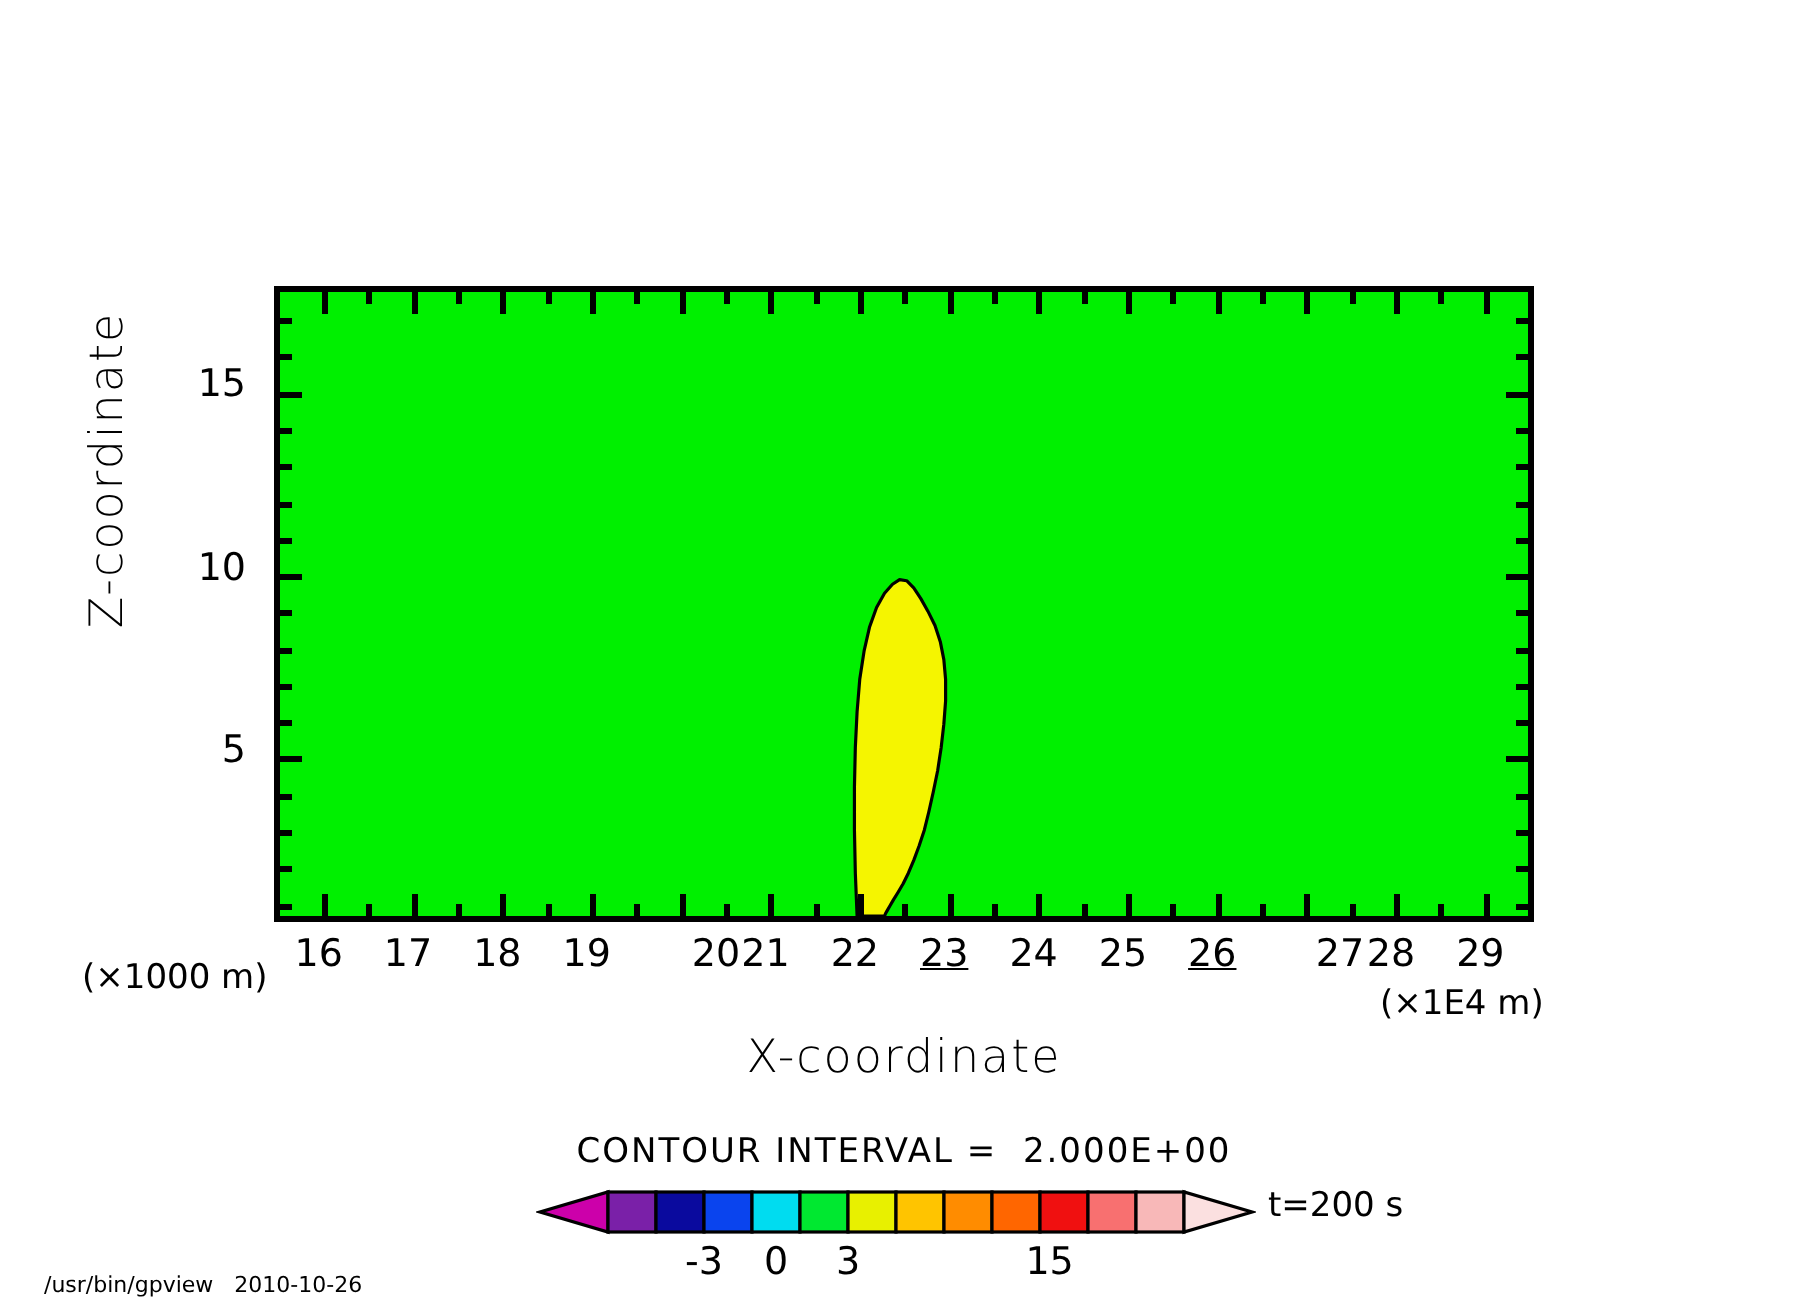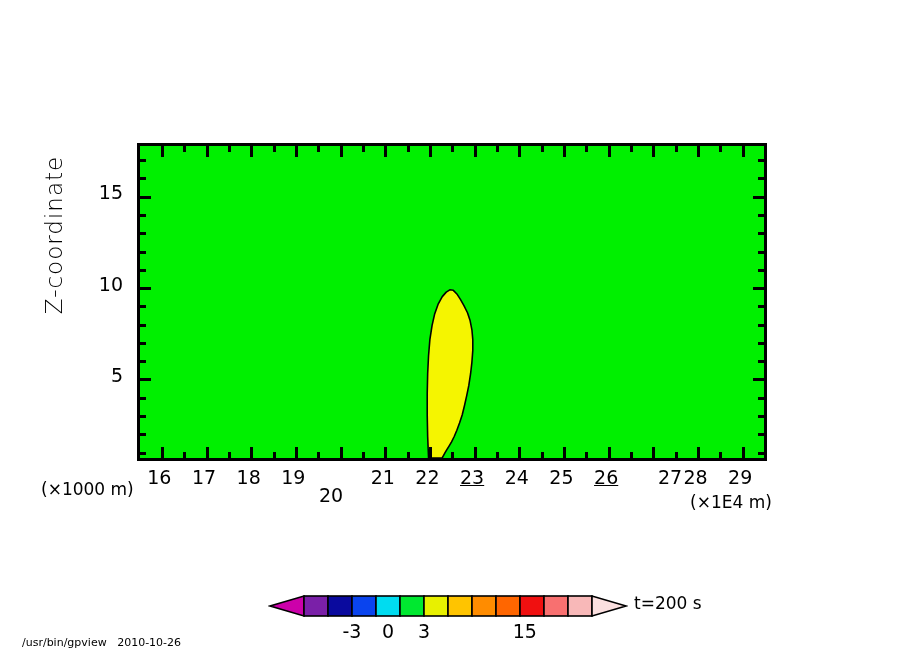--- a/index.html
+++ b/index.html
@@ -342,42 +342,44 @@
       <div class="tick tick-r-minor" style="top: 31.3966px;"></div>
       <div class="tick tick-l-minor" style="top: 13.1207px;"></div>
       <div class="tick tick-r-minor" style="top: 13.1207px;"></div>
     </div>
 
   <div id="x-tick-labels">
       <div class="xlabel" style="left: 159.34px;">16</div>
       <div class="xlabel" style="left: 204.021px;">17</div>
       <div class="xlabel" style="left: 248.702px;">18</div>
       <div class="xlabel" style="left: 293.383px;">19</div>
-      <div class="xlabel" style="left: 331px; margin-top: 18px;">20</div>
+      <div class="xlabel" style="left: 358px;">20</div>
       <div class="xlabel" style="left: 382.745px;">21</div>
       <div class="xlabel" style="left: 427.426px;">22</div>
       <div class="xlabel" style="left: 472.106px; text-decoration: underline;">23</div>
       <div class="xlabel" style="left: 516.787px;">24</div>
       <div class="xlabel" style="left: 561.468px;">25</div>
       <div class="xlabel" style="left: 606.149px; text-decoration: underline;">26</div>
       <div class="xlabel" style="left: 670px;">27</div>
       <div class="xlabel" style="left: 695.511px;">28</div>
       <div class="xlabel" style="left: 740.191px;">29</div>
     </div>
   <div id="y-tick-labels">
       <div class="ylabel" style="top: 376.931px;">5</div>
       <div class="ylabel" style="top: 285.552px;">10</div>
       <div class="ylabel" style="top: 194.172px;">15</div>
     </div>
 
   <div id="y-axis-title">Z-coordinate</div>
+  <div id="x-axis-title">X-coordinate</div>
 
   <div id="z-unit">(×1000 m)</div>
   <div id="x-unit">(×1E4 m)</div>
 
+  <div id="contour-interval-text">CONTOUR INTERVAL =  2.000E+00</div>
 
   <div id="colorbar-wrap">
     <svg id="colorbar-svg" viewBox="0 0 360 30" preserveAspectRatio="none">
         <path d="M36 5 L36 25 L2 15 Z" fill="#cc00aa" stroke="#000" stroke-width="1.6"></path>
         <rect x="36.00" y="5" width="24.00" height="20" fill="#7a20a8" stroke="#000" stroke-width="1.6"></rect>
         <rect x="60.00" y="5" width="24.00" height="20" fill="#0a0a9e" stroke="#000" stroke-width="1.6"></rect>
         <rect x="84.00" y="5" width="24.00" height="20" fill="#0a44ee" stroke="#000" stroke-width="1.6"></rect>
         <rect x="108.00" y="5" width="24.00" height="20" fill="#00dcf0" stroke="#000" stroke-width="1.6"></rect>
         <rect x="132.00" y="5" width="24.00" height="20" fill="#00e830" stroke="#000" stroke-width="1.6"></rect>
         <rect x="156.00" y="5" width="24.00" height="20" fill="#e8f000" stroke="#000" stroke-width="1.6"></rect>

